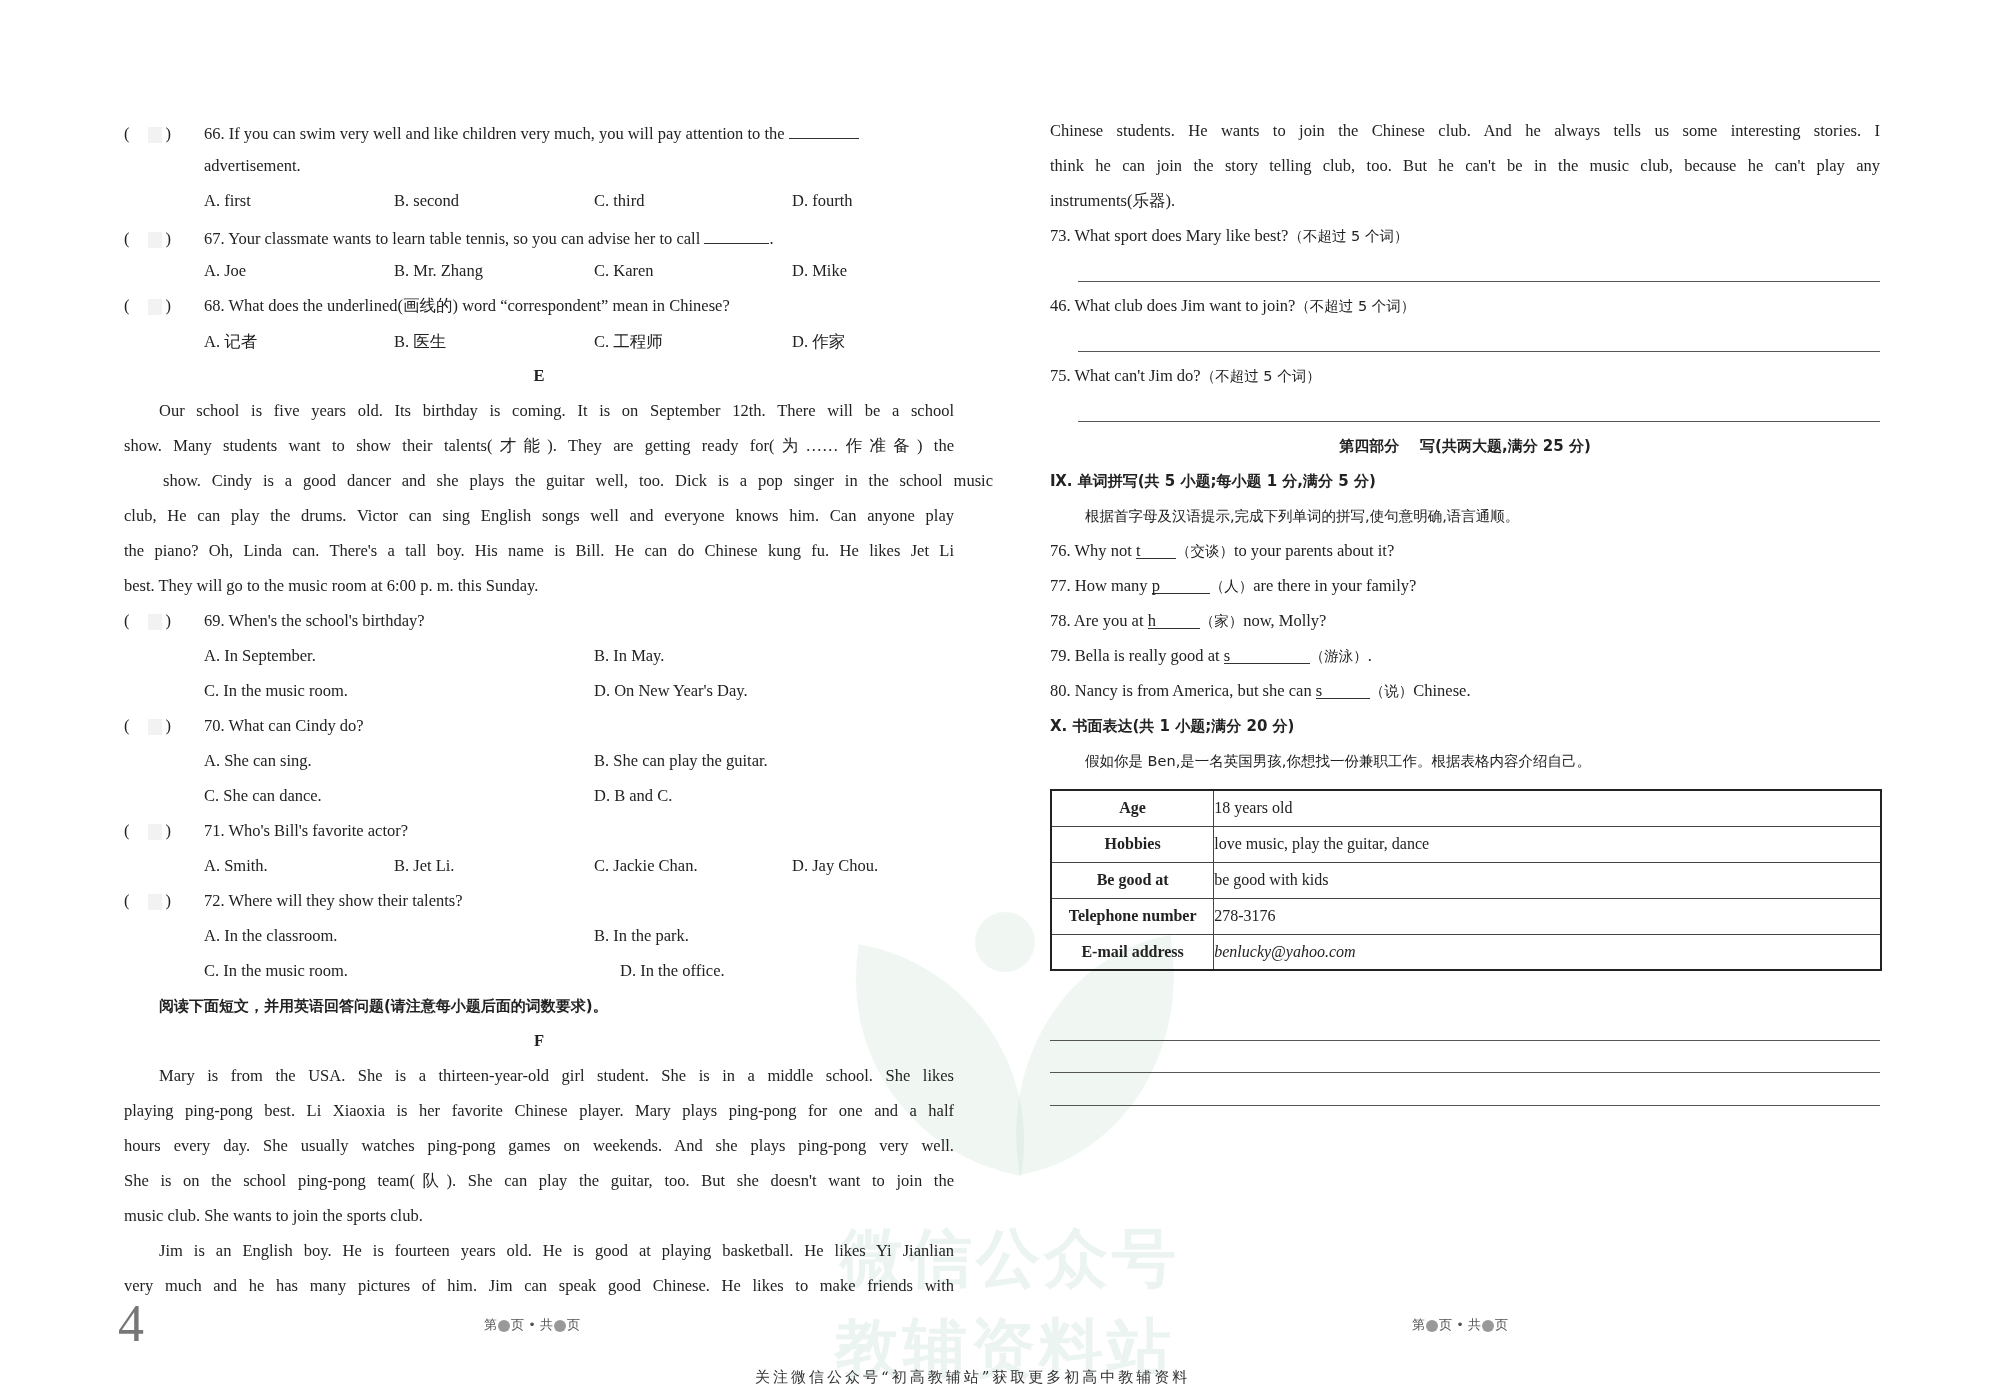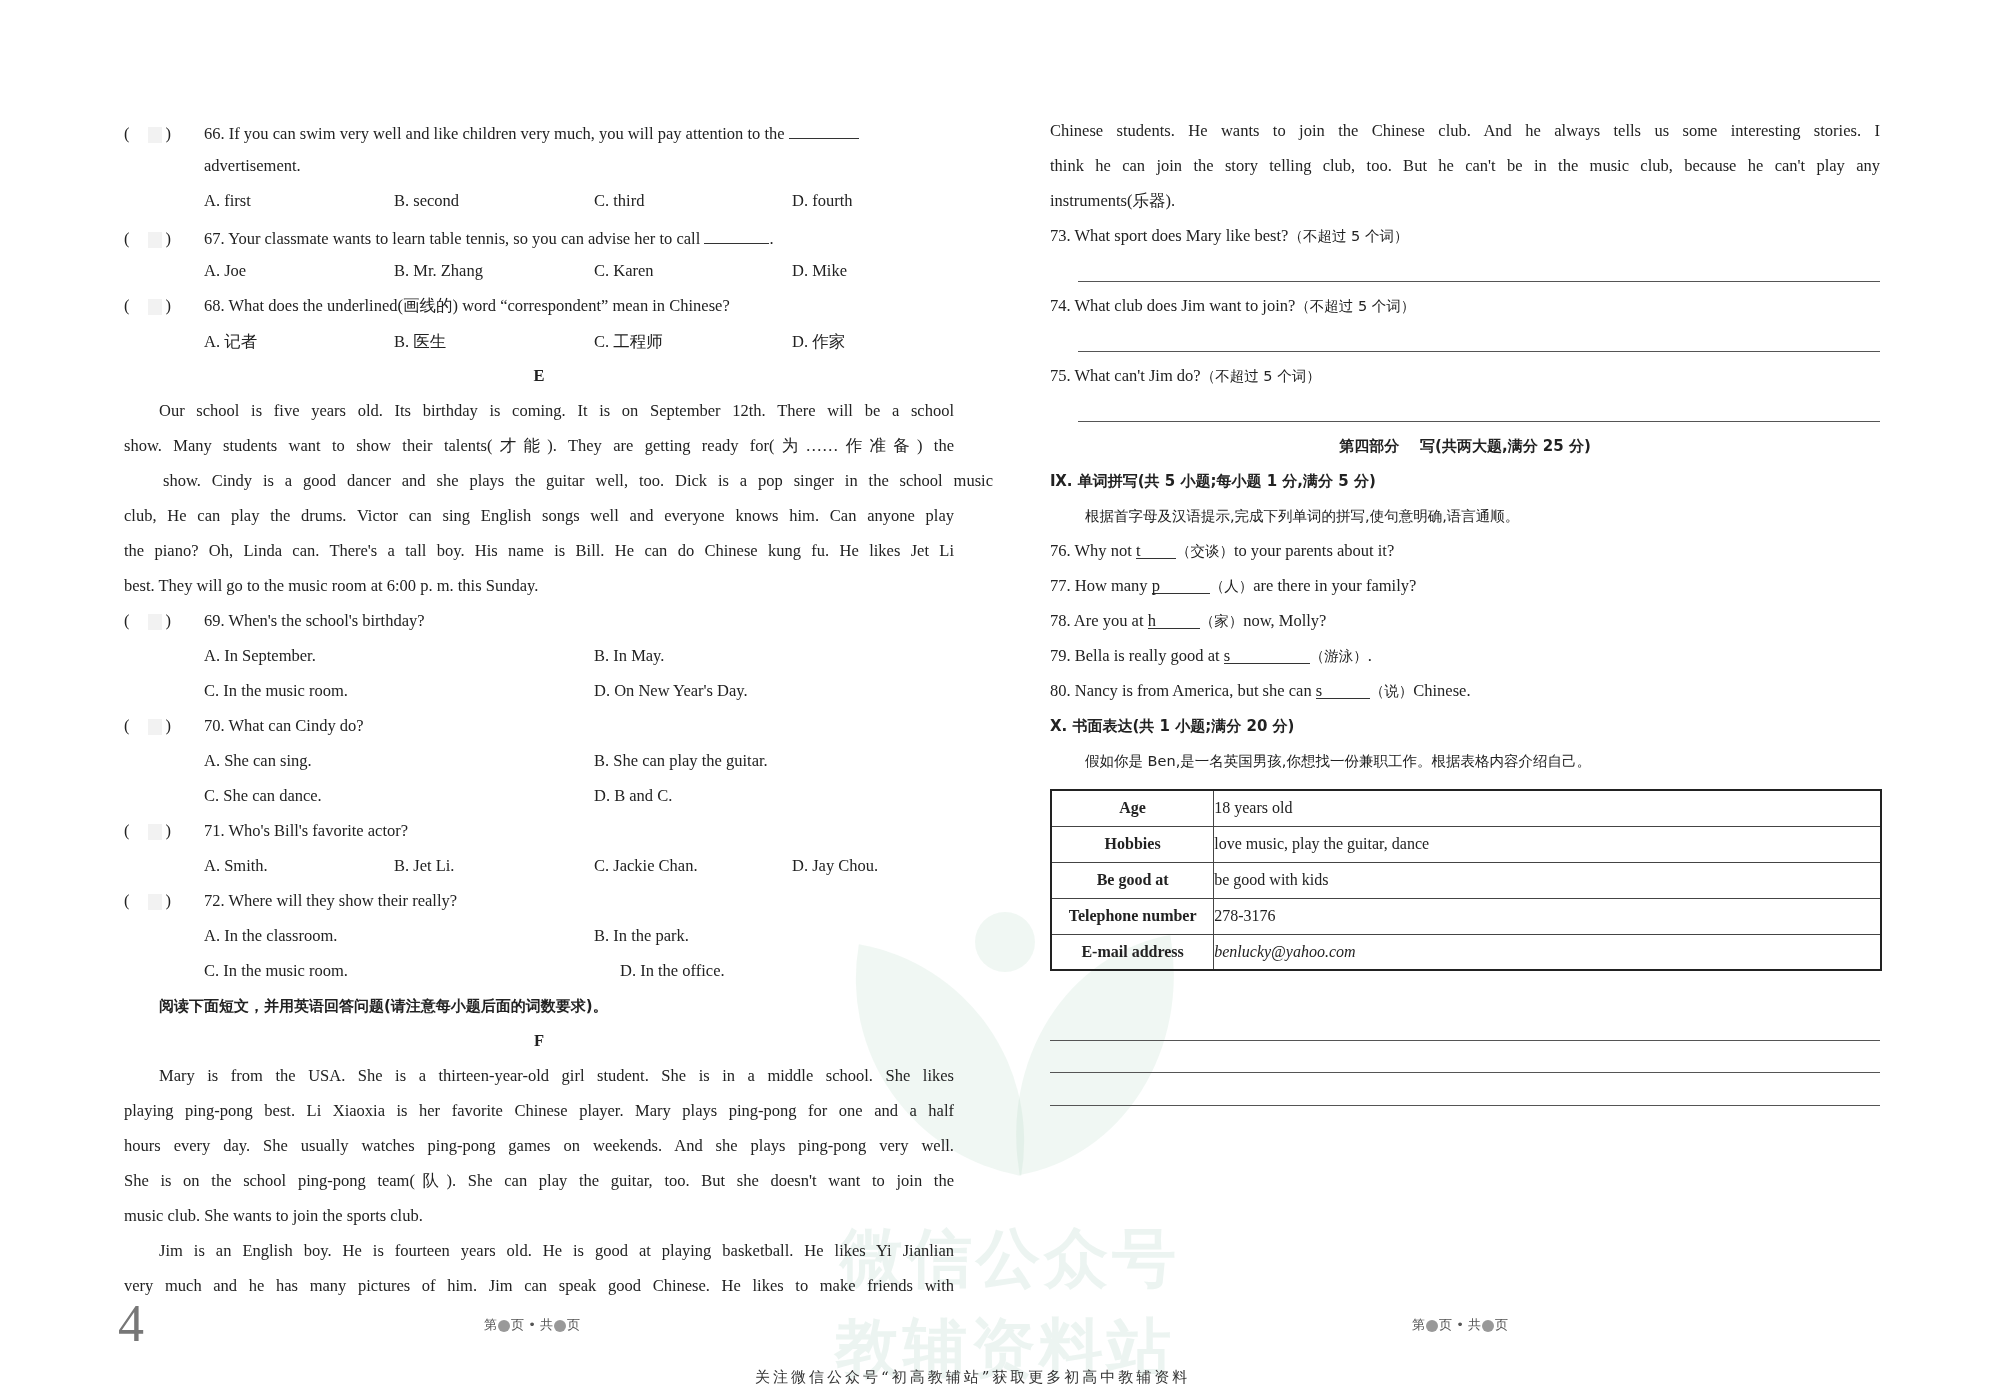--- a/index.html
+++ b/index.html
@@ -100,21 +100,21 @@
 
   <div class="line" style="top:821px;left:0;">
     <span class="paren">(<span class="ans"></span>)</span><span>71</span>. <span>Who's Bill's favorite actor?</span>
   </div>
   <div class="opt" style="top:856px;left:80px;">A. Smith.</div>
   <div class="opt" style="top:856px;left:270px;">B. Jet Li.</div>
   <div class="opt" style="top:856px;left:470px;">C. Jackie Chan.</div>
   <div class="opt" style="top:856px;left:668px;">D. Jay Chou.</div>
 
   <div class="line" style="top:891px;left:0;">
-    <span class="paren">(<span class="ans"></span>)</span><span>72</span>. <span>Where will they show their really?</span>
+    <span class="paren">(<span class="ans"></span>)</span><span>72</span>. <span>Where will they show their talents?</span>
   </div>
   <div class="opt" style="top:926px;left:80px;">A. In the classroom.</div>
   <div class="opt" style="top:926px;left:470px;">B. In the park.</div>
   <div class="opt" style="top:961px;left:80px;">C. In the music room.</div>
   <div class="opt" style="top:961px;left:496px;">D. In the office.</div>
 
   <div class="line cn-bold" style="top:996px;left:35px;">阅读下面短文，并用英语回答问题(请注意每小题后面的词数要求)。</div>
 
   <div class="line bold center" style="top:1031px;left:0;width:830px;">F</div>
   <div class="line just" style="top:1066px;left:35px;width:795px;">Mary is from the USA. She is a thirteen-year-old girl student. She is in a middle school. She likes</div>
@@ -135,21 +135,21 @@
   <div class="line just" style="top:121px;left:0;width:830px;">Chinese students. He wants to join the Chinese club. And he always tells us some interesting stories. I</div>
   <div class="line just" style="top:156px;left:0;width:830px;">think he can join the story telling club, too. But he can't be in the music club, because he can't play any</div>
   <div class="line" style="top:191px;left:0;">instruments(乐器).</div>
 
   <div class="line" style="top:226px;left:0;">
     <span>73</span>. <span>What sport does Mary like best?</span><span class="cn">（不超过 5 个词）</span>
   </div>
   <div class="answer-line" style="top:281px;left:28px;width:802px;"></div>
 
   <div class="line" style="top:296px;left:0;">
-    <span>74</span>. <span>What club does Jim want to join?</span><span class="cn">（不超过 5 个词）</span>
+    <span>46</span>. <span>What club does Jim want to join?</span><span class="cn">（不超过 5 个词）</span>
   </div>
   <div class="answer-line" style="top:351px;left:28px;width:802px;"></div>
 
   <div class="line" style="top:366px;left:0;">
     <span>75</span>. <span>What can't Jim do?</span><span class="cn">（不超过 5 个词）</span>
   </div>
   <div class="answer-line" style="top:421px;left:28px;width:802px;"></div>
 
   <div class="line cn-bold center" style="top:436px;left:0;width:830px;white-space:pre;">第四部分    写(共两大题,满分 25 分)</div>
 

